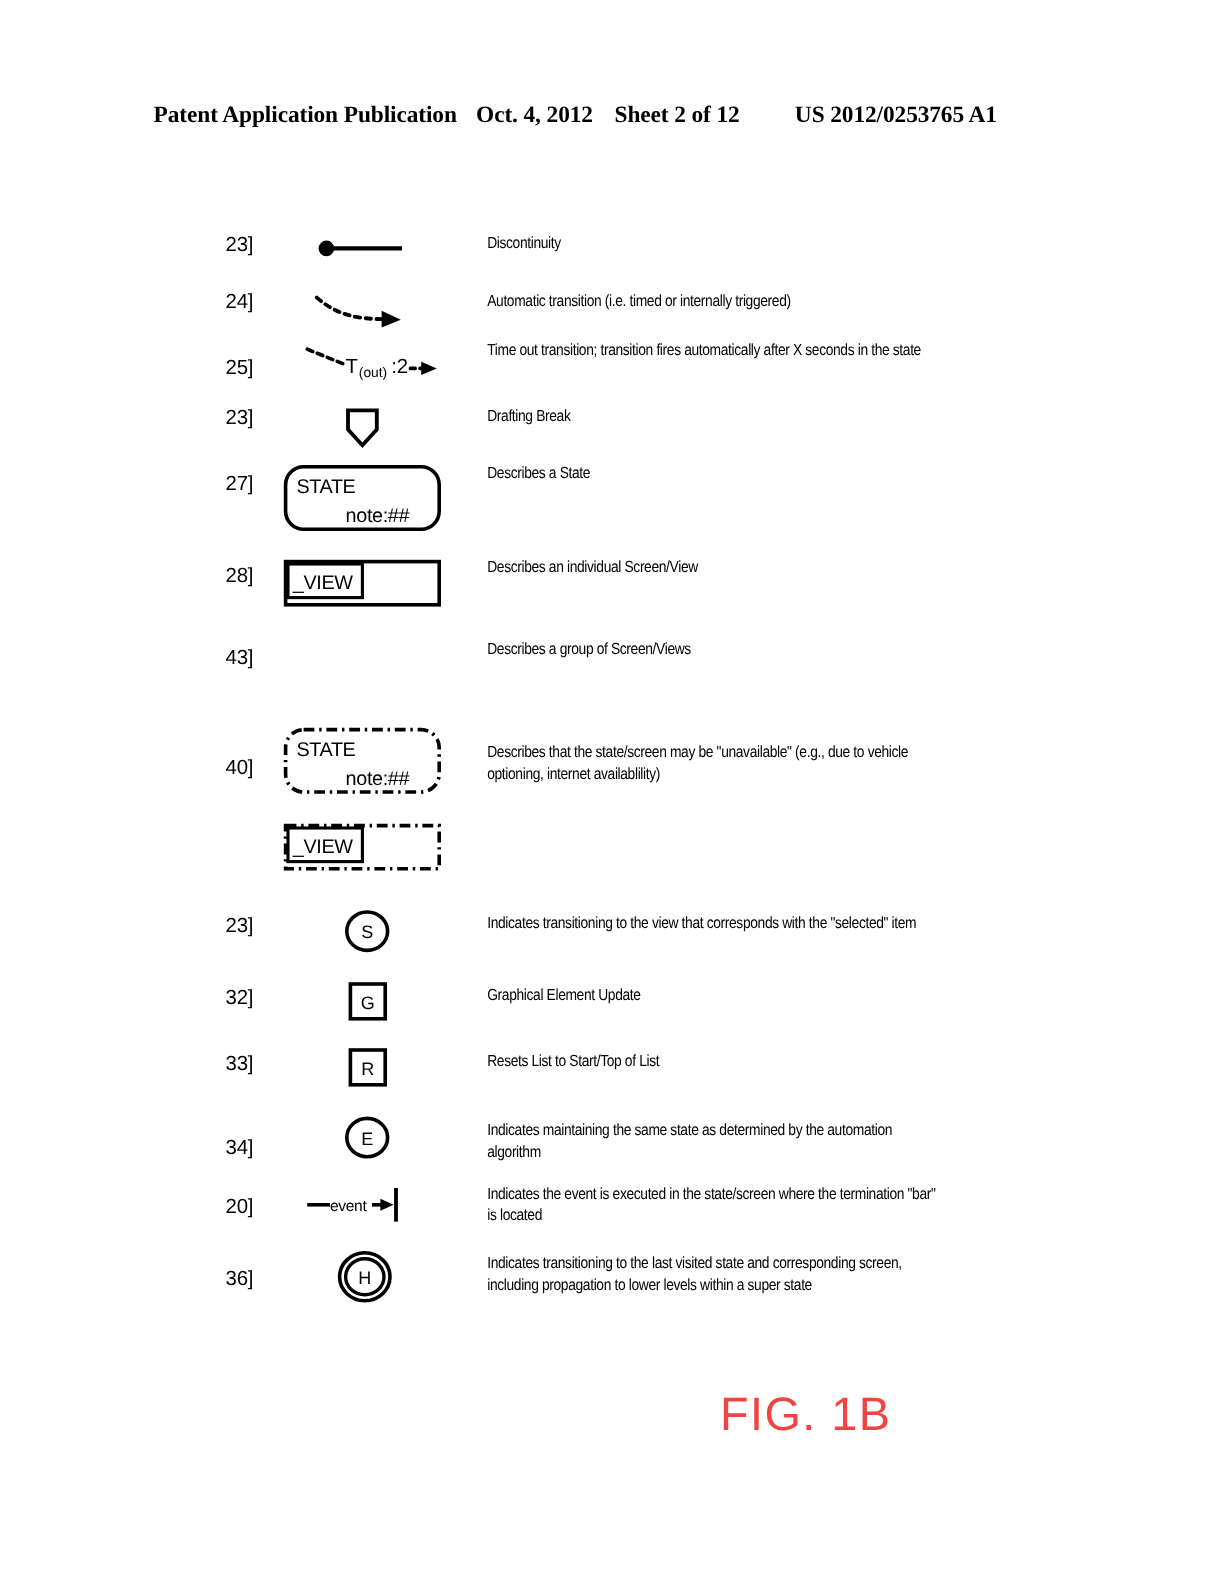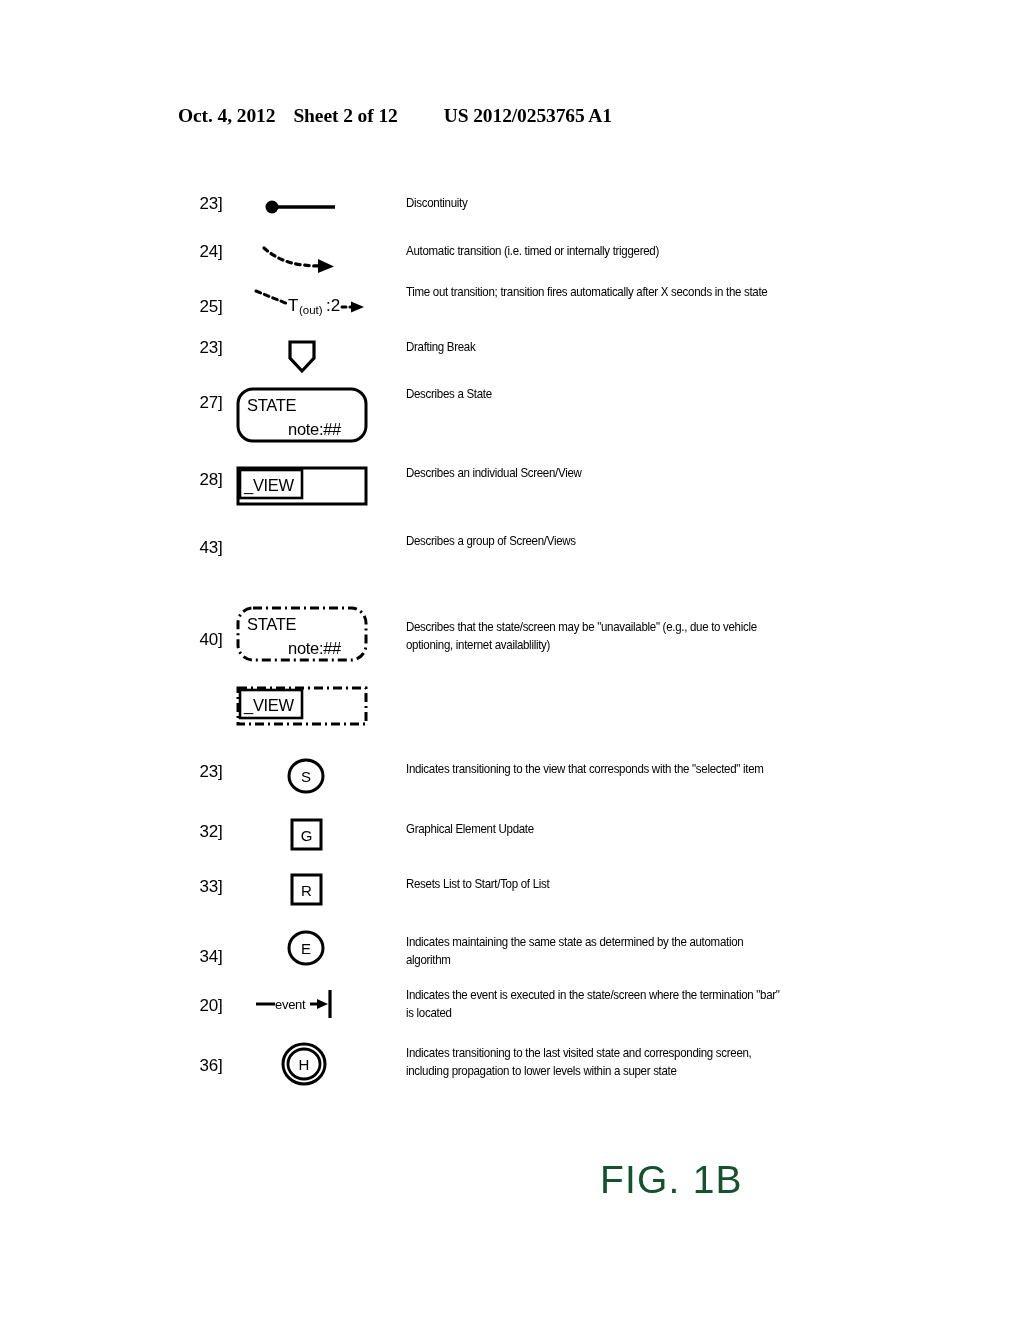--- a/index.html
+++ b/index.html
@@ -26,41 +26,41 @@
     height: 30px;
     display: flex;
     align-items: baseline;
     font-family: "Liberation Serif", serif;
     font-weight: bold;
     font-size: 19.5px;
     letter-spacing: -0.1px;
     white-space: nowrap;
   }
   .hdr-pub   { }
-  .hdr-date  { margin-left: 50px; }
+  .hdr-date  { margin-left: 16px; }
   .hdr-sheet { margin-left: 18px; }
-  .hdr-num   { margin-left: 46px; margin-top: 19px; }
+  .hdr-num   { margin-left: 46px; }
 
   
   .legend {
     position: absolute;
     left: 0;
     top: 0;
     width: 1024px;
   }
   .row {
     position: absolute;
     left: 0;
     width: 1024px;
   }
   .num {
     position: absolute;
     left: 188px;
     width: 46px;
-    text-align: center;
+    text-align: left;
     font-size: 17px;
     font-family: "Liberation Sans", sans-serif;
     letter-spacing: -0.2px;
   }
   .sym {
     position: absolute;
     left: 234px;
     width: 160px;
     height: 100%;
   }
@@ -110,28 +110,29 @@
   }
 
   
   .fig-caption {
     position: absolute;
     left: 600px;
     top: 1158px;
     font-family: "Liberation Sans", sans-serif;
     font-size: 39px;
     letter-spacing: 1.2px;
-    color: #14532d;
+    color: #ef4444;
     white-space: nowrap;
   }
 </style>
 </head>
 <body>
 
 <div class="page-header">
+  <span class="hdr-pub">Patent Application Publication</span>
   <span class="hdr-date">Oct. 4, 2012</span>
   <span class="hdr-sheet">Sheet 2 of 12</span>
   <span class="hdr-num">US 2012/0253765 A1</span>
 </div>
 
 <div class="legend">
 
   <div class="row" style="top:194px;height:30px">
     <div class="num">23]</div>
     <div class="sym">

